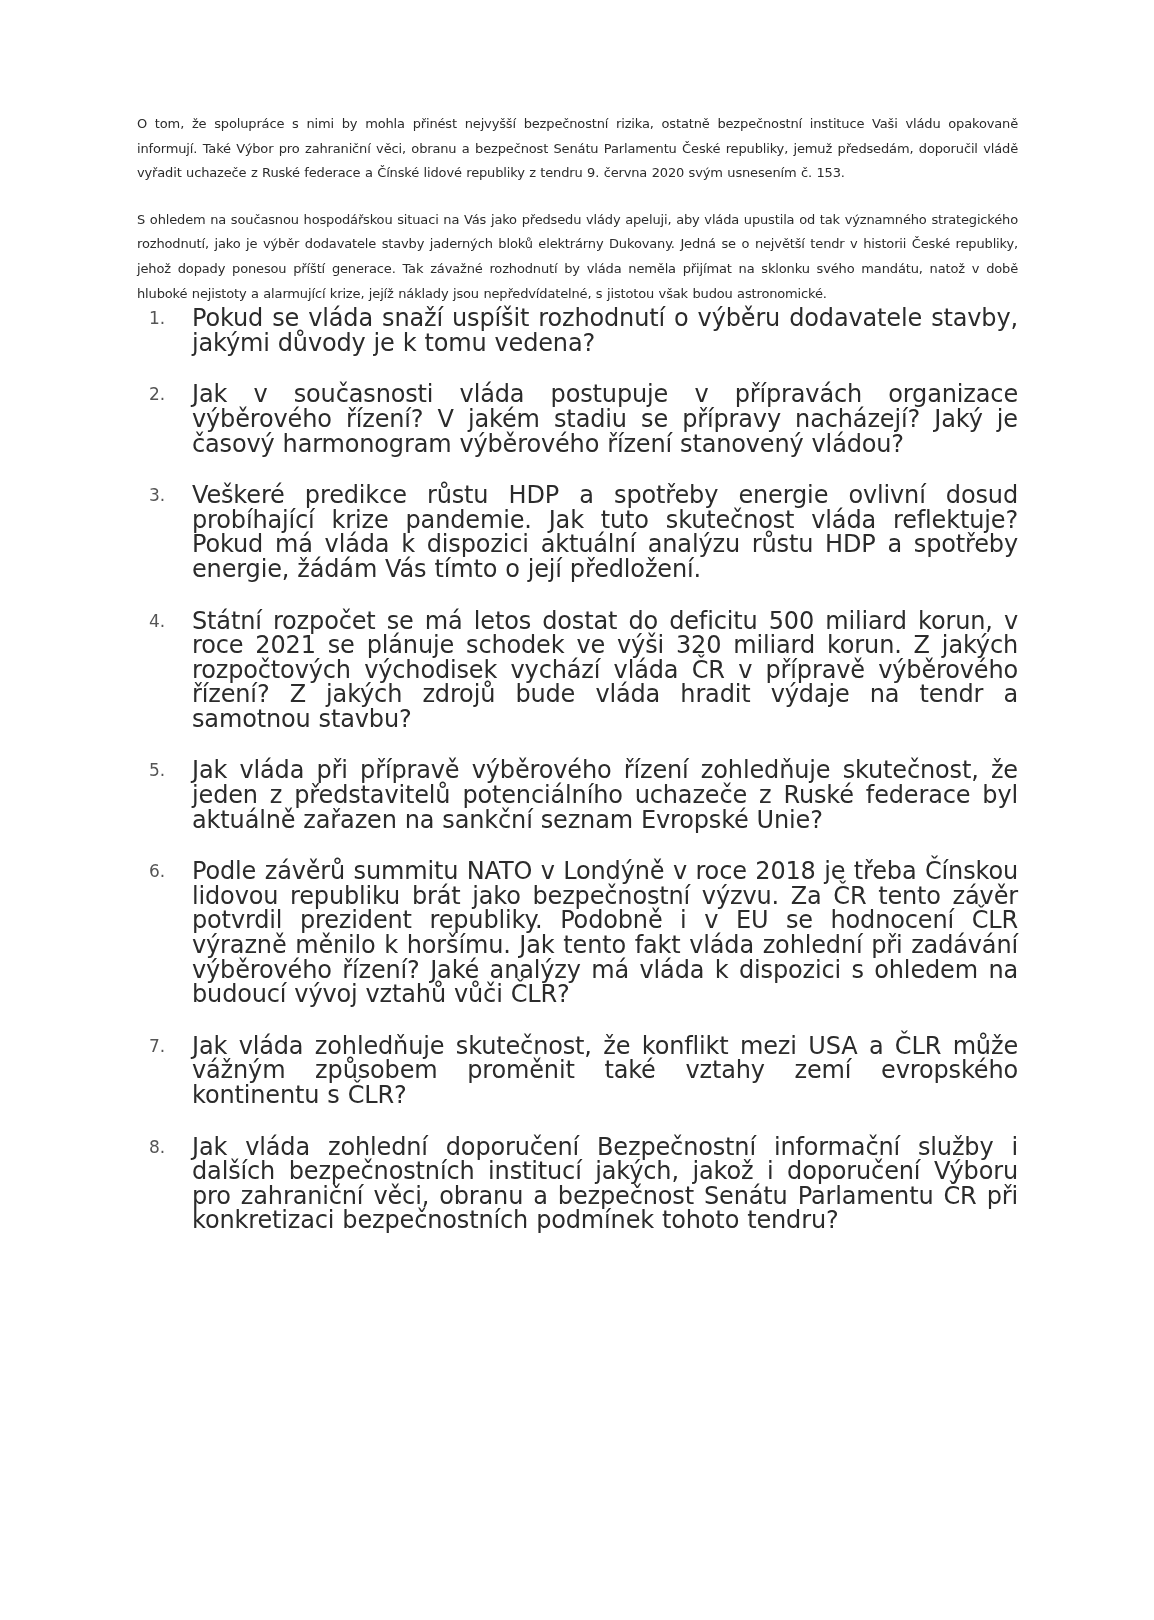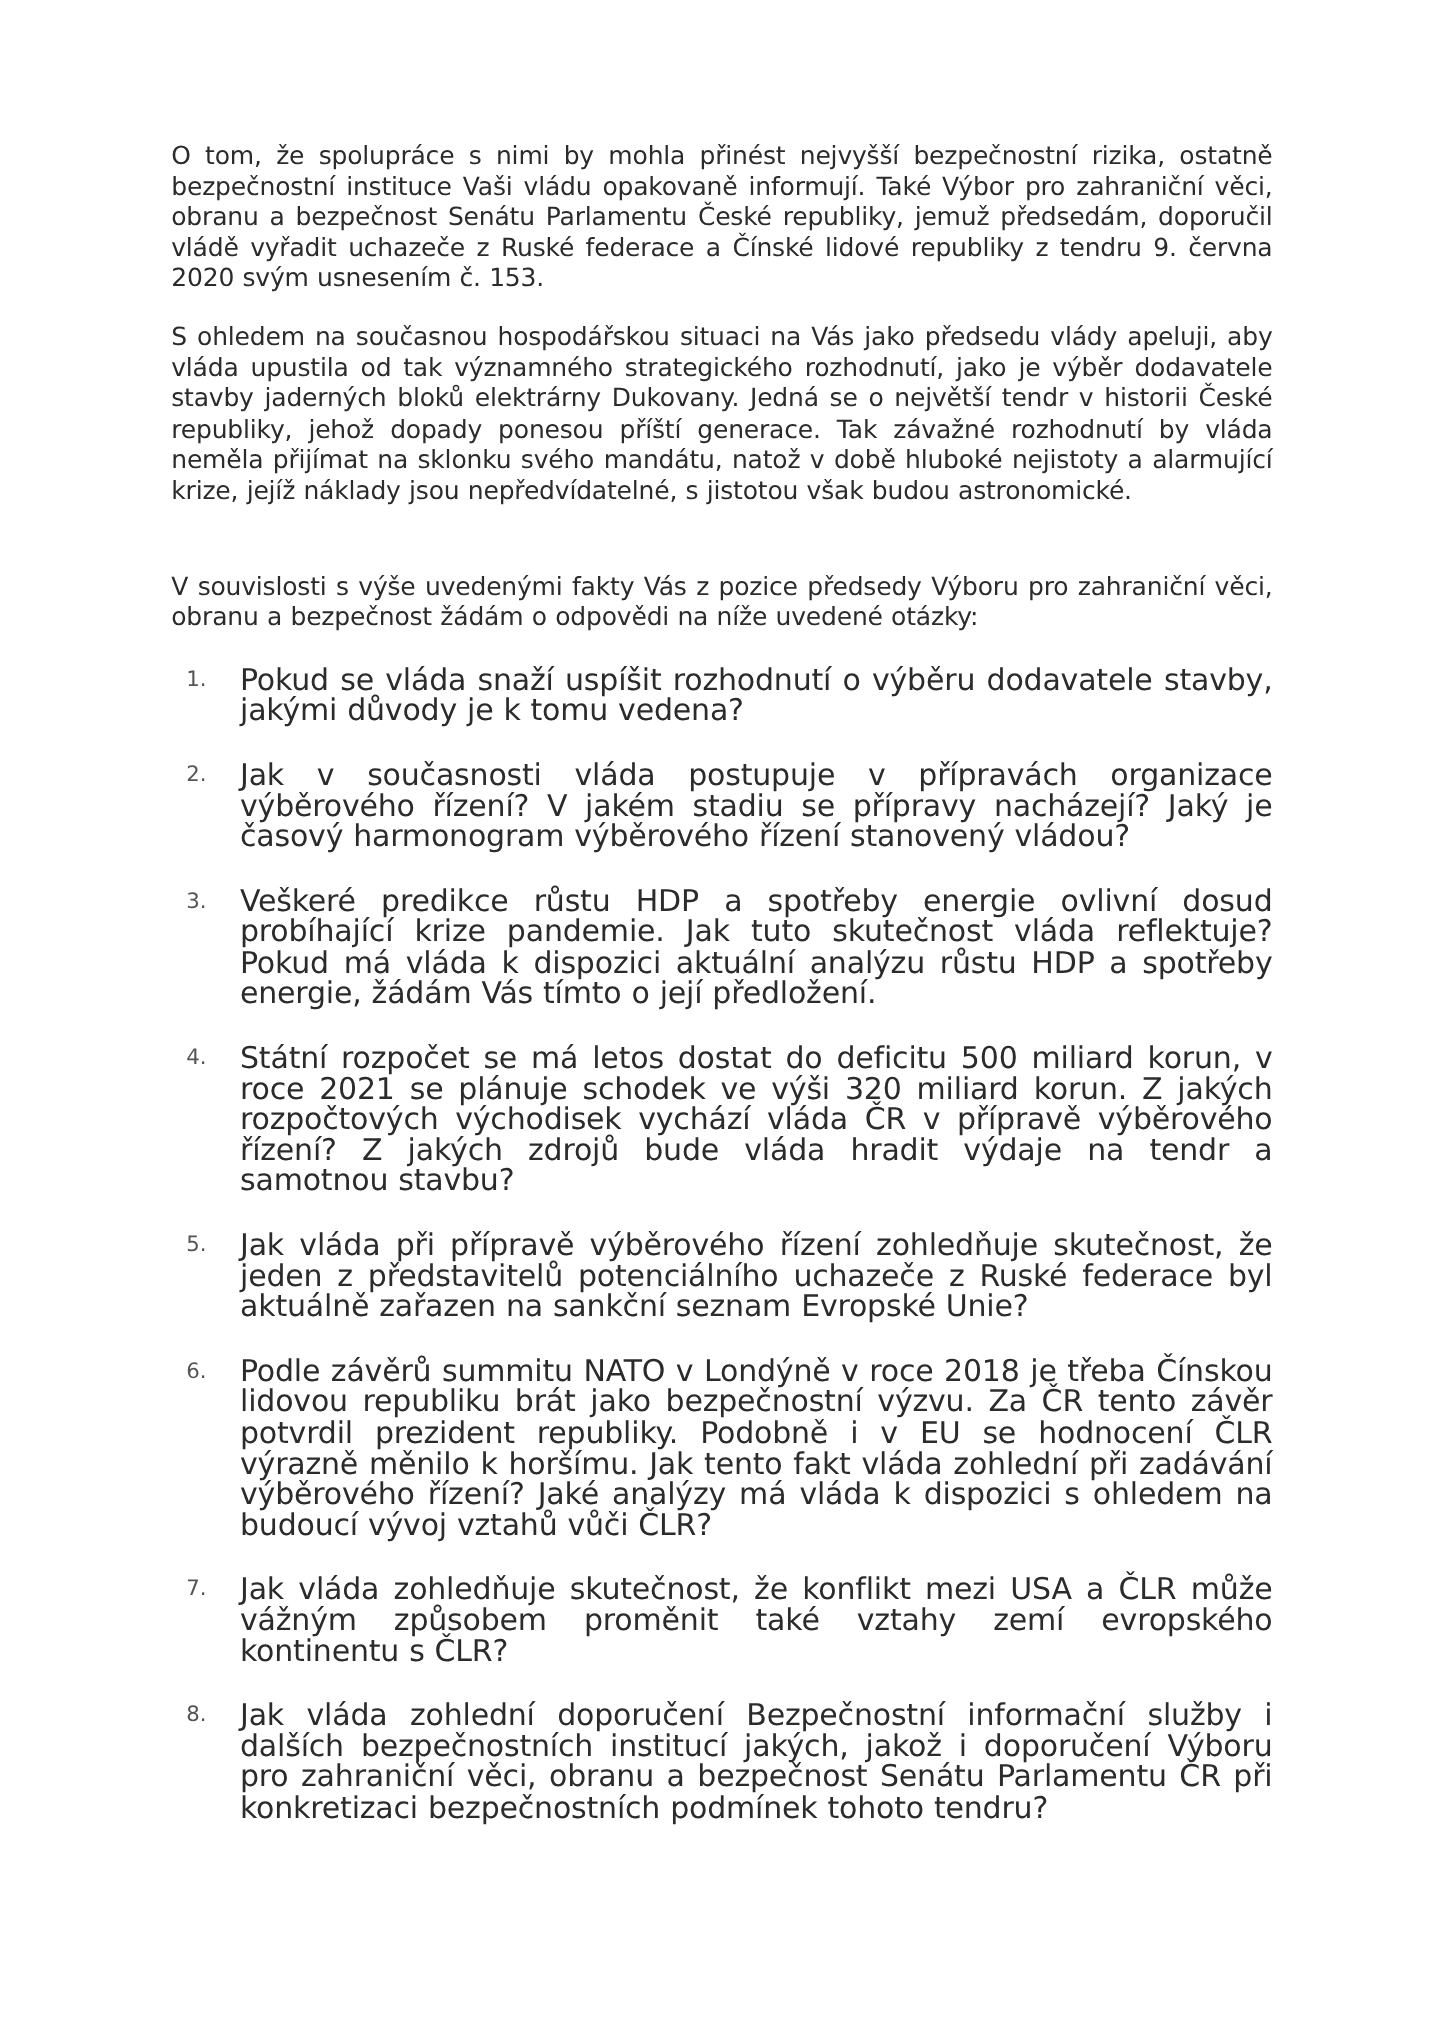--- a/index.html
+++ b/index.html
@@ -15,29 +15,29 @@
       color: #2b2b2b;
       font-family: "DejaVu Sans", sans-serif;
     }
     .page {
       position: absolute;
       left: 137px;
       top: 112px;
       width: 881px;
     }
     .para {
-      font-size: 20px;
+      font-size: 13px;
       line-height: 24.6px;
       text-align: justify;
       margin: 0;
       letter-spacing: -0.15px;
       word-spacing: 0.5px;
     }
     .para.p1 { margin-bottom: 22px; }
-    .para.p2 { margin-bottom: 52px; }
+    .para.p2 { }
     .para.p3 { margin-bottom: 26px; }
 
     .questions {
       list-style: none;
       margin: 0;
       padding: 0;
     }
     .question {
       position: relative;
       padding-left: 55px;
@@ -59,21 +59,20 @@
       letter-spacing: -0.15px;
       word-spacing: 0.5px;
     }
   </style>
 </head>
 <body>
 
 <div class="page">
   <p class="para p1">O tom, že spolupráce s nimi by mohla přinést nejvyšší bezpečnostní rizika, ostatně bezpečnostní instituce Vaši vládu opakovaně informují. Také Výbor pro zahraniční věci, obranu a bezpečnost Senátu Parlamentu České republiky, jemuž předsedám, doporučil vládě vyřadit uchazeče z Ruské federace a Čínské lidové republiky z tendru 9. června 2020 svým usnesením č. 153.</p>
   <p class="para p2">S ohledem na současnou hospodářskou situaci na Vás jako předsedu vlády apeluji, aby vláda upustila od tak významného strategického rozhodnutí, jako je výběr dodavatele stavby jaderných bloků elektrárny Dukovany. Jedná se o největší tendr v historii České republiky, jehož dopady ponesou příští generace. Tak závažné rozhodnutí by vláda neměla přijímat na sklonku svého mandátu, natož v době hluboké nejistoty a alarmující krize, jejíž náklady jsou nepředvídatelné, s jistotou však budou astronomické.</p>
-  <p class="para p3">V souvislosti s výše uvedenými fakty Vás z pozice předsedy Výboru pro zahraniční věci, obranu a bezpečnost žádám o odpovědi na níže uvedené otázky:</p>
 
   <ol class="questions">
     <li class="question">
       <span class="question-number">1.</span>
       <span class="question-text">Pokud se vláda snaží uspíšit rozhodnutí o výběru dodavatele stavby, jakými důvody je k tomu vedena?</span>
     </li>
     <li class="question">
       <span class="question-number">2.</span>
       <span class="question-text">Jak v současnosti vláda postupuje v přípravách organizace výběrového řízení? V jakém stadiu se přípravy nacházejí? Jaký je časový harmonogram výběrového řízení stanovený vládou?</span>
     </li>

